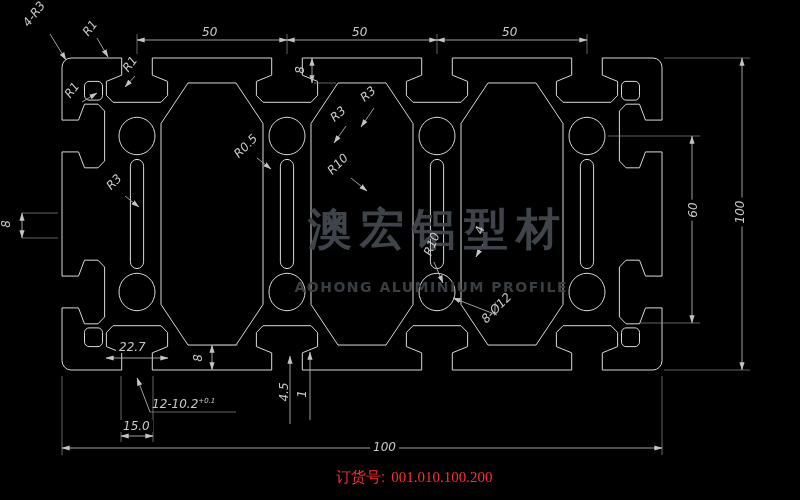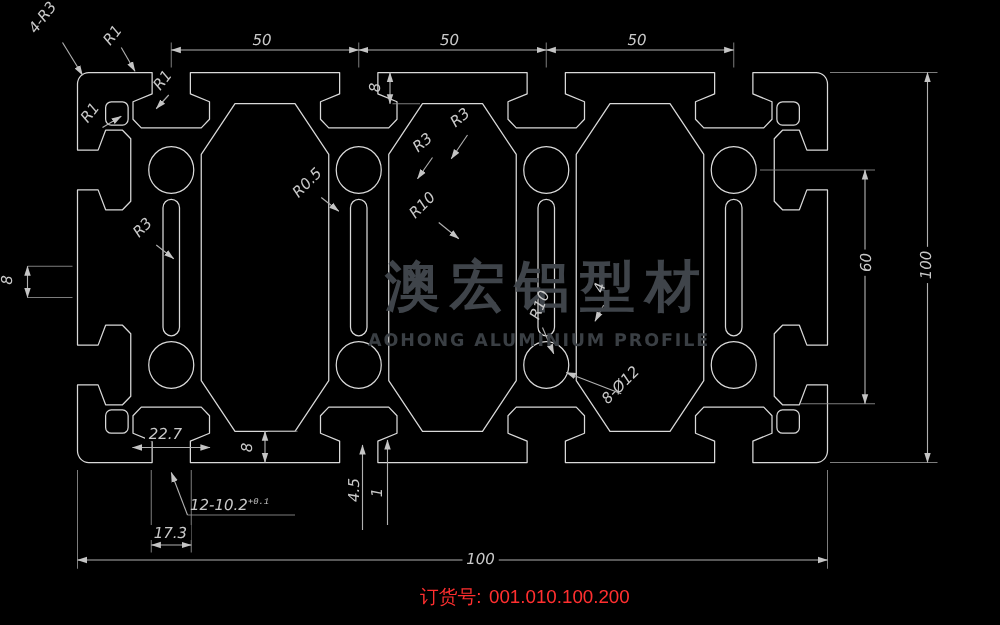--- a/index.html
+++ b/index.html
@@ -5,27 +5,27 @@
   html,body { margin:0; padding:0; background:#000; }
   .canvas { position:relative; width:800px; height:500px; background:#000; overflow:hidden;
             font-family:"DejaVu Sans", sans-serif; }
   svg { position:absolute; left:0; top:0; }
   #profile * { fill:none; stroke:#d9d9d9; stroke-width:1; stroke-linejoin:round; vector-effect:non-scaling-stroke; }
   .d { stroke:#b0b0b0; stroke-width:0.9; }
   .e { stroke:#8f8f8f; stroke-width:0.7; }
   .lbl { position:absolute; color:#c9c9c9; font-size:12px; font-style:italic; line-height:1;
          white-space:nowrap; transform-origin:center; }
   .bg { background:#000; padding:0 3px; }
-  .sup { font-size:7px; vertical-align:super; font-style:italic;font-family:Liberation Mono, monospace; }
+  .sup { font-size:7px; vertical-align:super; font-style:italic; }
   .wm { position:absolute; left:238px; top:200px; width:330px; text-align:right; color:#3f444a; }
   .wm-cn { font-size:44px; font-weight:bold; letter-spacing:8px; font-family:sans-serif; }
-  .wm-en { font-size:14px; font-weight:bold; letter-spacing:1.5px; margin-top:6px; color:#3a3f44;
+  .wm-en { font-size:14px; font-weight:bold; letter-spacing:1.5px; margin-top:20px; color:#3a3f44;
            font-family:"DejaVu Sans",sans-serif; }
   .order { position:absolute; left:336px; top:468px; color:#ff2f2f; font-size:15px; font-family:sans-serif; }
-  .order .num { margin-left:6px; font-family:Liberation Sans, sans-serif; }
+  .order .num { margin-left:6px; font-family:Liberation Serif, serif; }
 </style>
 </head>
 <body>
 
 <div class="canvas">
 
   <svg width="800" height="500">
     <defs>
       <marker id="ar" viewBox="0 0 10 10" refX="9.5" refY="5" markerWidth="9" markerHeight="9" orient="auto-start-reverse">
         <path d="M0,1.8 L10,5 L0,8.2 Z" fill="#c4c4c4"></path>
@@ -155,20 +155,20 @@
   <div class="lbl bg" style="left:682px;top:204px;transform:rotate(-90deg)">60</div>
   <div class="lbl bg" style="left:726px;top:206px;transform:rotate(-90deg)">100</div>
   <div class="lbl" style="left:476px;top:224px;transform:rotate(-75deg)">4</div>
   <div class="lbl" style="left:420px;top:238px;transform:rotate(-68deg)">R10</div>
   <div class="lbl" style="left:478px;top:302px;transform:rotate(-45deg)">8-Ø12</div>
   <div class="lbl bg" style="left:116px;top:341px">22.7</div>
   <div class="lbl" style="left:194px;top:352px;transform:rotate(-90deg)">8</div>
   <div class="lbl" style="left:152px;top:398px"><span>12-10.2</span><span class="sup">+0.1</span></div>
   <div class="lbl" style="left:274px;top:386px;transform:rotate(-90deg)">4.5</div>
   <div class="lbl" style="left:298px;top:388px;transform:rotate(-90deg)">1</div>
-  <div class="lbl bg" style="left:120px;top:420px">17.3</div>
+  <div class="lbl bg" style="left:120px;top:420px">15.0</div>
   <div class="lbl bg" style="left:370px;top:441px">100</div>
 
   <div class="order">
     <span>订货号:</span><span class="num">001.010.100.200</span>
   </div>
 
 </div>
 
 </body></html>

